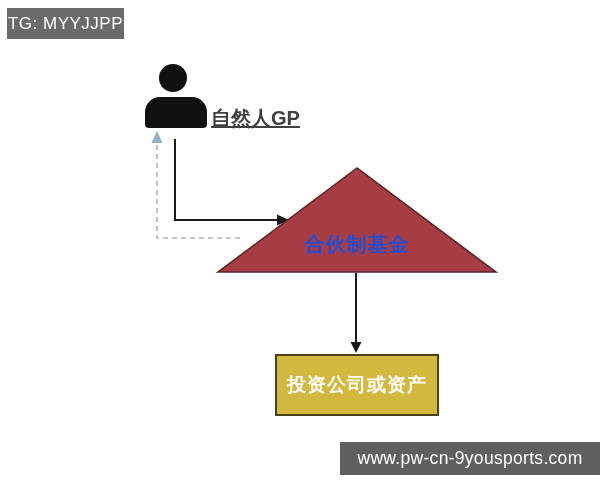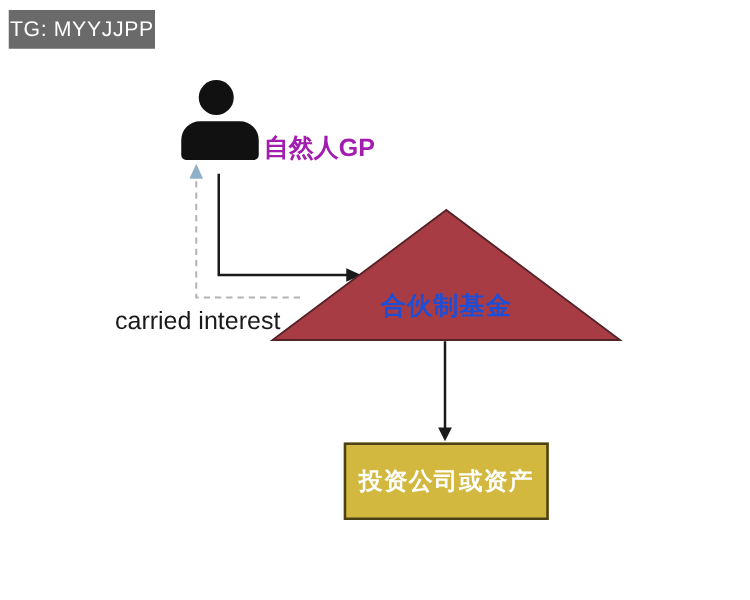--- a/index.html
+++ b/index.html
@@ -93,24 +93,24 @@
 
     <polygon points="357,168 218,272 496,272" stroke-width="1.5" fill="#a83c44" stroke="#542328"></polygon>
 
     <path d="M356,273 L356,344" fill="none" stroke-width="2" stroke="#1a1a1a"></path>
     <polygon points="356,353 350.5,342 361.5,342" fill="#1a1a1a"></polygon>
   </svg>
 
   <div class="abs person-head" style="background: rgb(17, 17, 17);"></div>
   <div class="abs person-body" style="background: rgb(17, 17, 17);"></div>
 
-  <div class="abs gp-label" style="color: #a21caf;">自然人GP</div>
+  <div class="abs gp-label" style="color: #404040; text-decoration: underline;">自然人GP</div>
 
-  <div class="abs carried-label" style="color: rgb(26, 26, 26);">carried interest</div>
 
   <div class="abs fund-label">合伙制基金</div>
 
   <div class="abs asset-box" style="background: rgb(210, 184, 62); border-color: rgb(74, 66, 22);">
     <span class="asset-label">投资公司或资产</span>
   </div>
 
+  <div class="abs badge site-badge" style="background: rgb(95, 95, 95);">www.pw-cn-9yousports.com</div>
 
 </div>
 
 </body></html>

